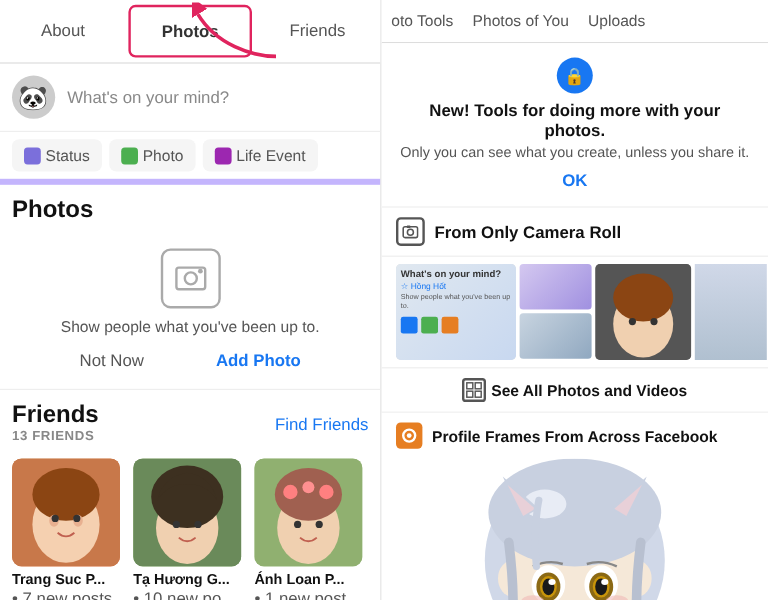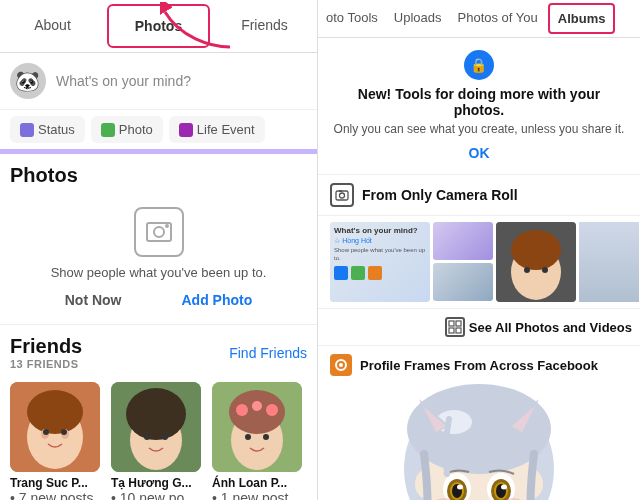--- a/index.html
+++ b/index.html
@@ -133,21 +133,20 @@
       gap: 60px;
       width: 100%;
       justify-content: center;
     }
     .btn-not-now {
       background: none;
       border: none;
       color: #555;
       font-size: 14px;
       cursor: pointer;
-      font-weight: bold;
     }
     .btn-add-photo {
       background: none;
       border: none;
       color: #1877f2;
       font-size: 14px;
       font-weight: 600;
       cursor: pointer;
     }
 
@@ -348,21 +347,21 @@
       height: 80px;
       border-radius: 4px;
       background: linear-gradient(135deg, #d0d8e0, #b0c0c8);
       flex-shrink: 0;
     }
 
     
     .see-all-btn {
       display: flex;
       align-items: center;
-      justify-content: flex-end;
+      justify-content: center;
       gap: 4px;
       padding: 8px;
       border-bottom: 1px solid #eee;
       cursor: pointer;
     }
     .see-all-icon {
       width: 20px; height: 20px;
       border: 2px solid #555;
       border-radius: 3px;
       display: flex; align-items: center; justify-content: center;
@@ -533,23 +532,22 @@
       <div class="friend-posts">• 1 new post</div>
     </div>
   </div>
 
 </div>
 
 <div class="right-panel">
 
   <div class="right-tabs">
     <div class="right-tab">oto Tools</div>
+    <div class="right-tab">Photos of You</div>
     <div class="right-tab">Uploads</div>
-    <div class="right-tab">Photos of You</div>
-    <div class="right-tab active-album">Albums</div>
   </div>
 
   <div class="notification-box">
     <div class="notif-icon">🔒</div>
     <div class="notif-title">New! Tools for doing more with your photos.</div>
     <div class="notif-subtitle">Only you can see what you create, unless you share it.</div>
     <button class="notif-ok">OK</button>
   </div>
 
   <div class="camera-roll-header">

